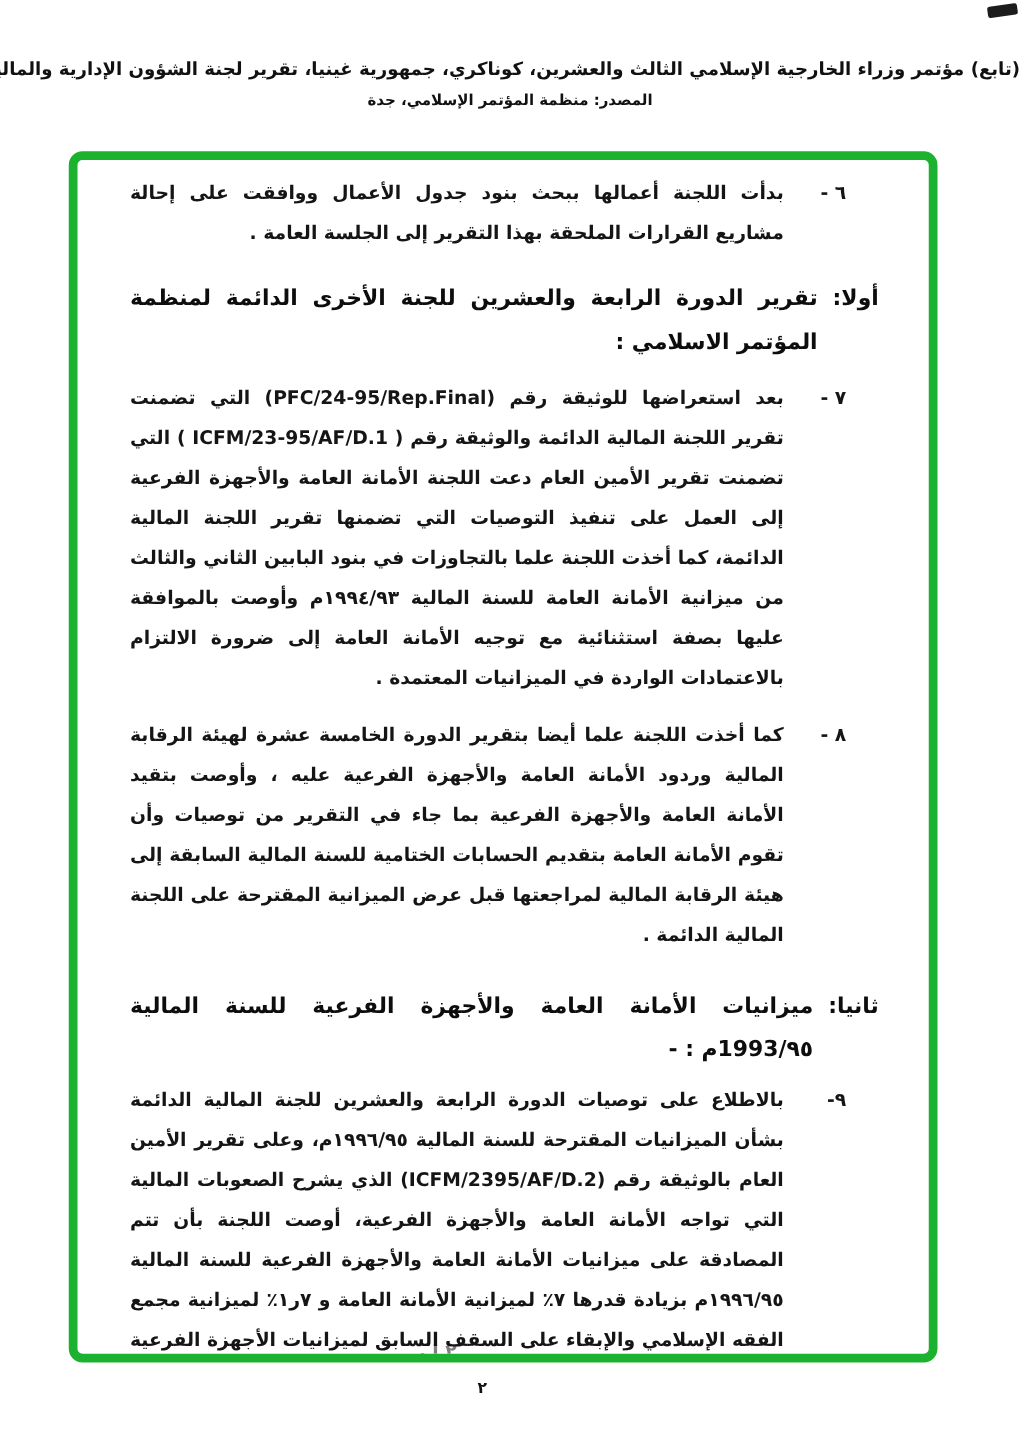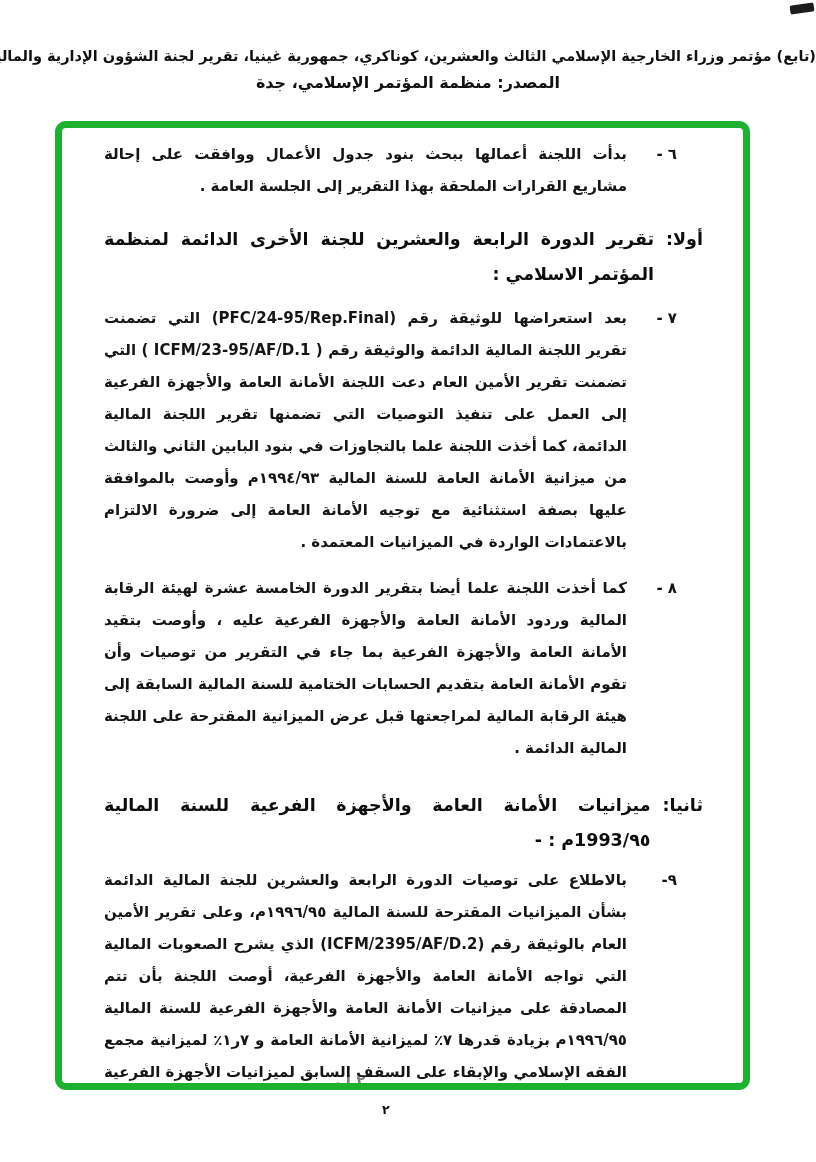--- a/index.html
+++ b/index.html
@@ -3,21 +3,21 @@
 <meta charset="utf-8">
 <style>
   html,body{margin:0;padding:0;}
   body{
     width:816px;height:1162px;background:#ffffff;position:relative;
     font-family:"DejaVu Sans",sans-serif;color:#151515;overflow:hidden;
   }
   
   .page-header{position:absolute;top:48px;left:0;right:0;text-align:center;direction:rtl;}
   .header-title{font-size:14.5px;font-weight:bold;white-space:nowrap;color:#111;}
-  .header-source{font-size:16px;font-weight:bold;margin-top:9px;color:#111;}
+  .header-source{font-size:12px;font-weight:bold;margin-top:9px;color:#111;}
   
   .artifact{position:absolute;top:4px;right:2px;width:24px;height:9px;background:#1c1c1c;
     border-radius:2px;transform:rotate(-8deg);}
   
   .annotation-box{
     position:absolute;left:55px;top:121px;width:695px;height:969px;
     box-sizing:border-box;border:7px solid #1cb12e;border-radius:11px;overflow:hidden;
   }
   .doc-content{
     position:absolute;top:0;left:0;right:0;bottom:0;

